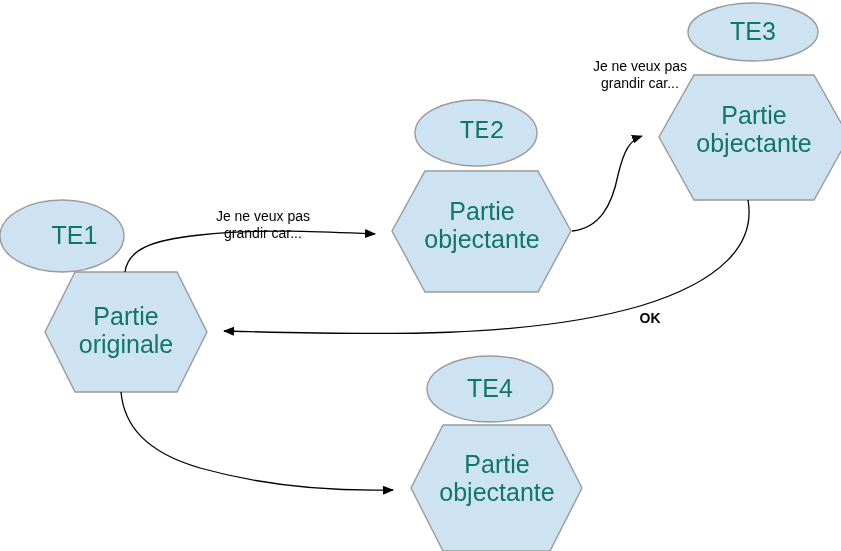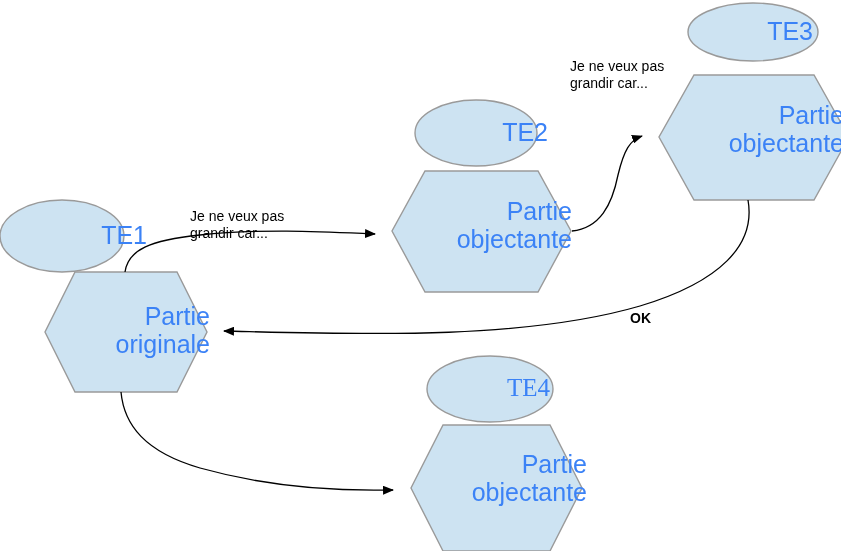--- a/index.html
+++ b/index.html
@@ -19,34 +19,35 @@
   }
   #diagram-svg {
     position: absolute;
     left: 0;
     top: 0;
     width: 841px;
     height: 551px;
   }
   .shape-label {
     position: absolute;
-    text-align: right;
-    color: #3b82f6;
+    text-align: center;
+    color: #0f766e;
     line-height: 1.12;
     white-space: pre-line;
     pointer-events: none;
   }
   .hex-label {
     font-size: 25px;
   }
   .ellipse-label {
     font-size: 25px;
   }
   .edge-label {
     position: absolute;
+    text-align: center;
     color: #000000;
     font-size: 14px;
     line-height: 1.2;
     white-space: pre-line;
   }
   .edge-label-ok {
     font-size: 14px;
     font-weight: bold;
   }
 </style>
@@ -105,31 +106,31 @@
     <g>
       <path d="M121,392 C124,425 145,452 200,468 C275,489 350,491 393,490" fill="none" stroke="#000000" stroke-width="1.3" marker-end="url(#arrowhead)"></path>
     </g>
   </svg>
 
   <div class="shape-label ellipse-label" style="left:2px; top:221px; width:145px;">TE1</div>
 
   <div class="shape-label hex-label" style="left:42px; top:302px; width:168px;">Partie
 originale</div>
 
-  <div class="shape-label ellipse-label" style="left:416px; top:118px; width:132px;">TE2</div>
+  <div class="shape-label ellipse-label" style="left:416px; top:118px; width:132px;font-family:Liberation Mono, monospace;">TE2</div>
 
   <div class="shape-label hex-label" style="left:392px; top:197px; width:180px;">Partie
 objectante</div>
 
   <div class="shape-label ellipse-label" style="left:693px; top:17px; width:120px;">TE3</div>
 
   <div class="shape-label hex-label" style="left:664px; top:101px; width:180px;">Partie
 objectante</div>
 
-  <div class="shape-label ellipse-label" style="left:430px; top:374px; width:120px;font-family:Liberation Serif, serif;">TE4</div>
+  <div class="shape-label ellipse-label" style="left:430px; top:374px; width:120px;">TE4</div>
 
   <div class="shape-label hex-label" style="left:407px; top:450px; width:180px;">Partie
 objectante</div>
 
   <div class="edge-label" style="left:190px; top:208px; width:146px;">Je ne veux pas
 grandir car...</div>
 
   <div class="edge-label" style="left:570px; top:58px; width:140px;">Je ne veux pas
 grandir car...</div>
 

